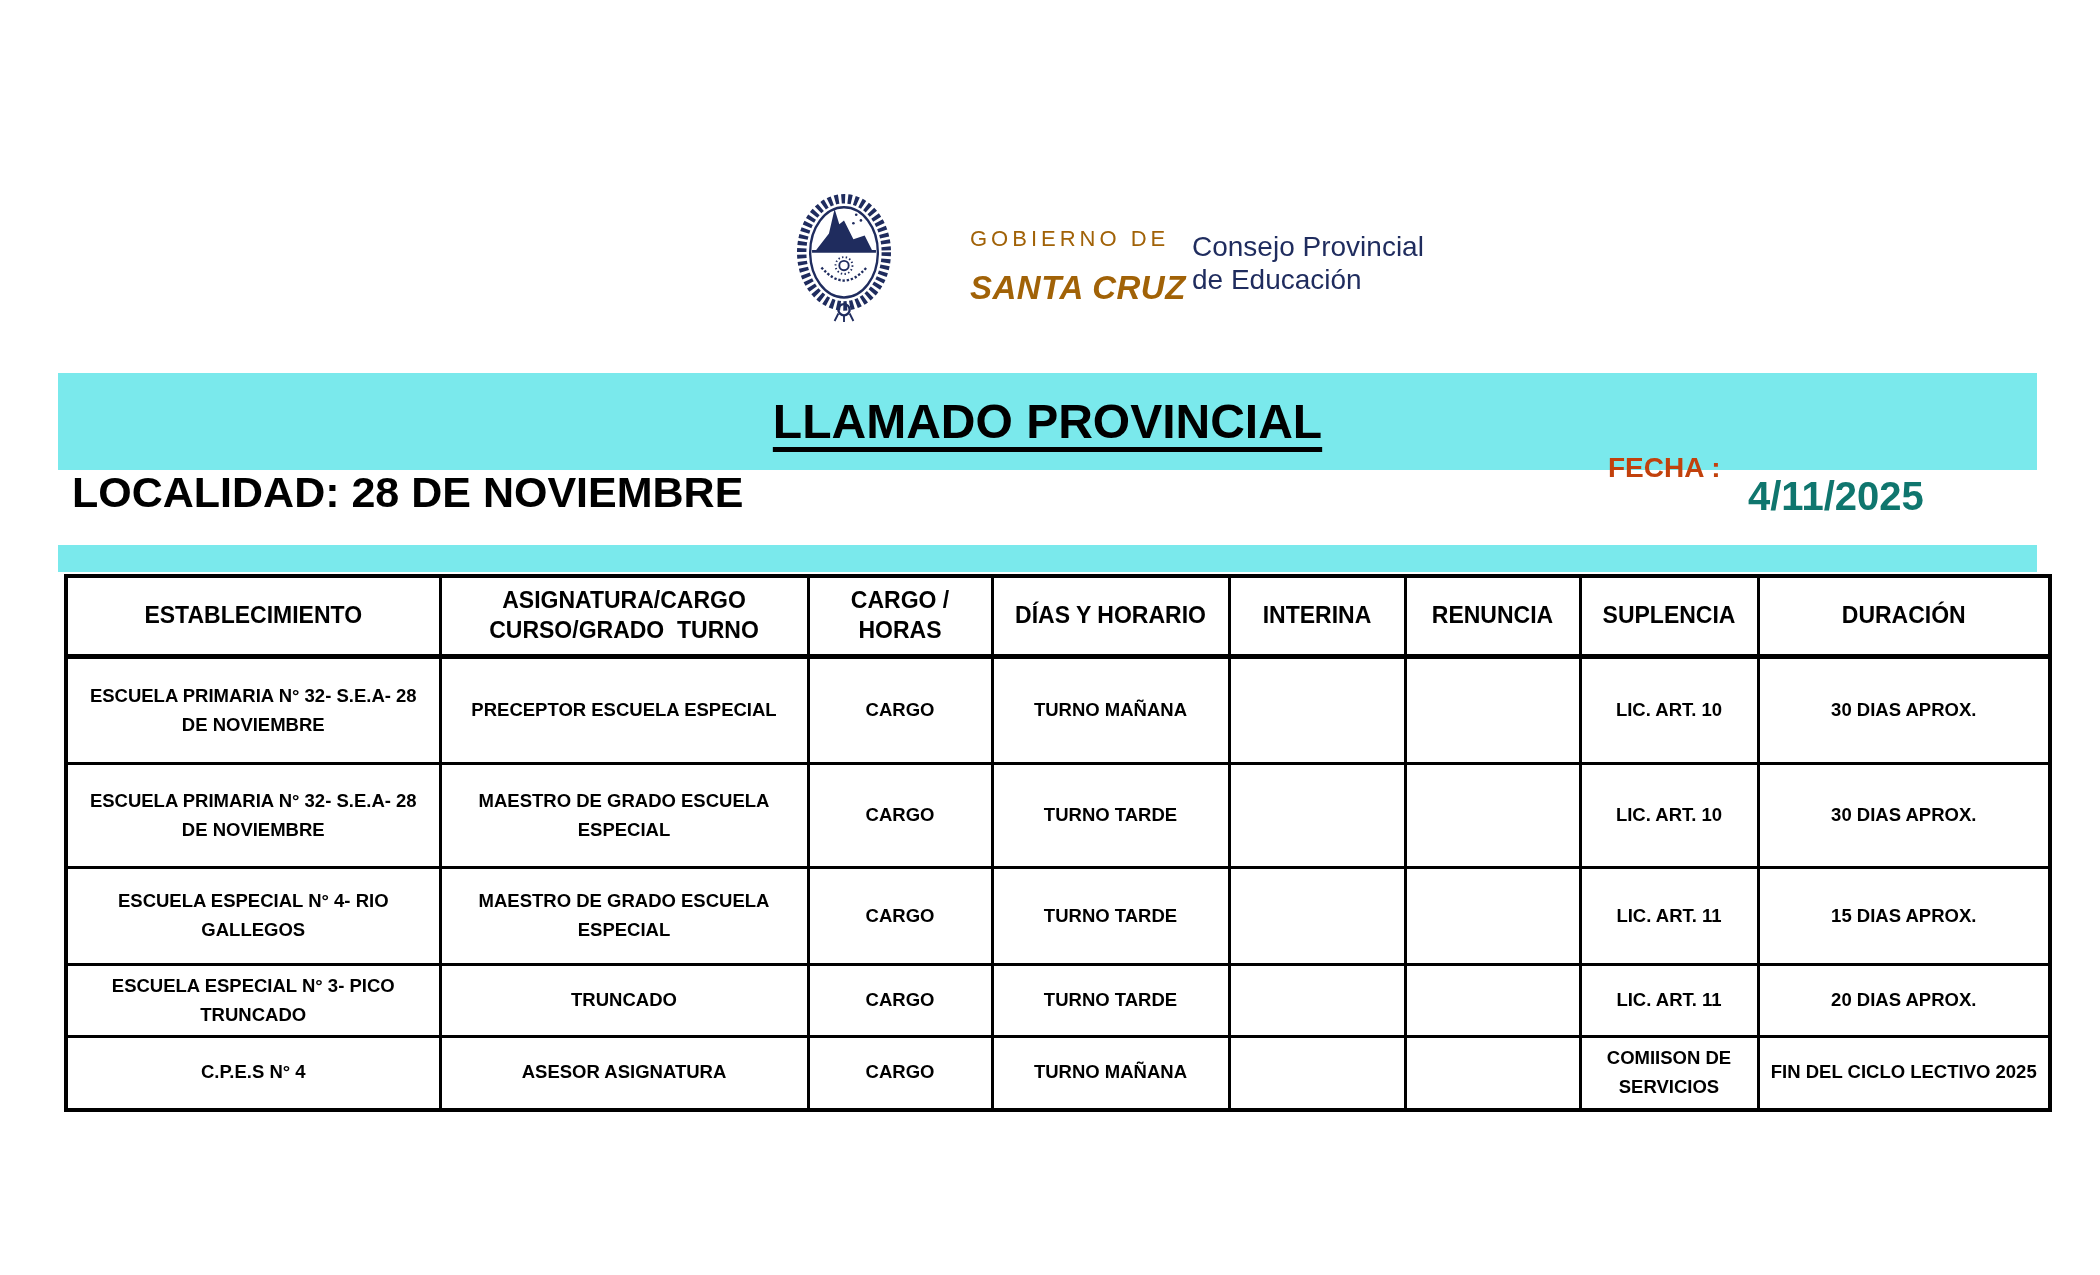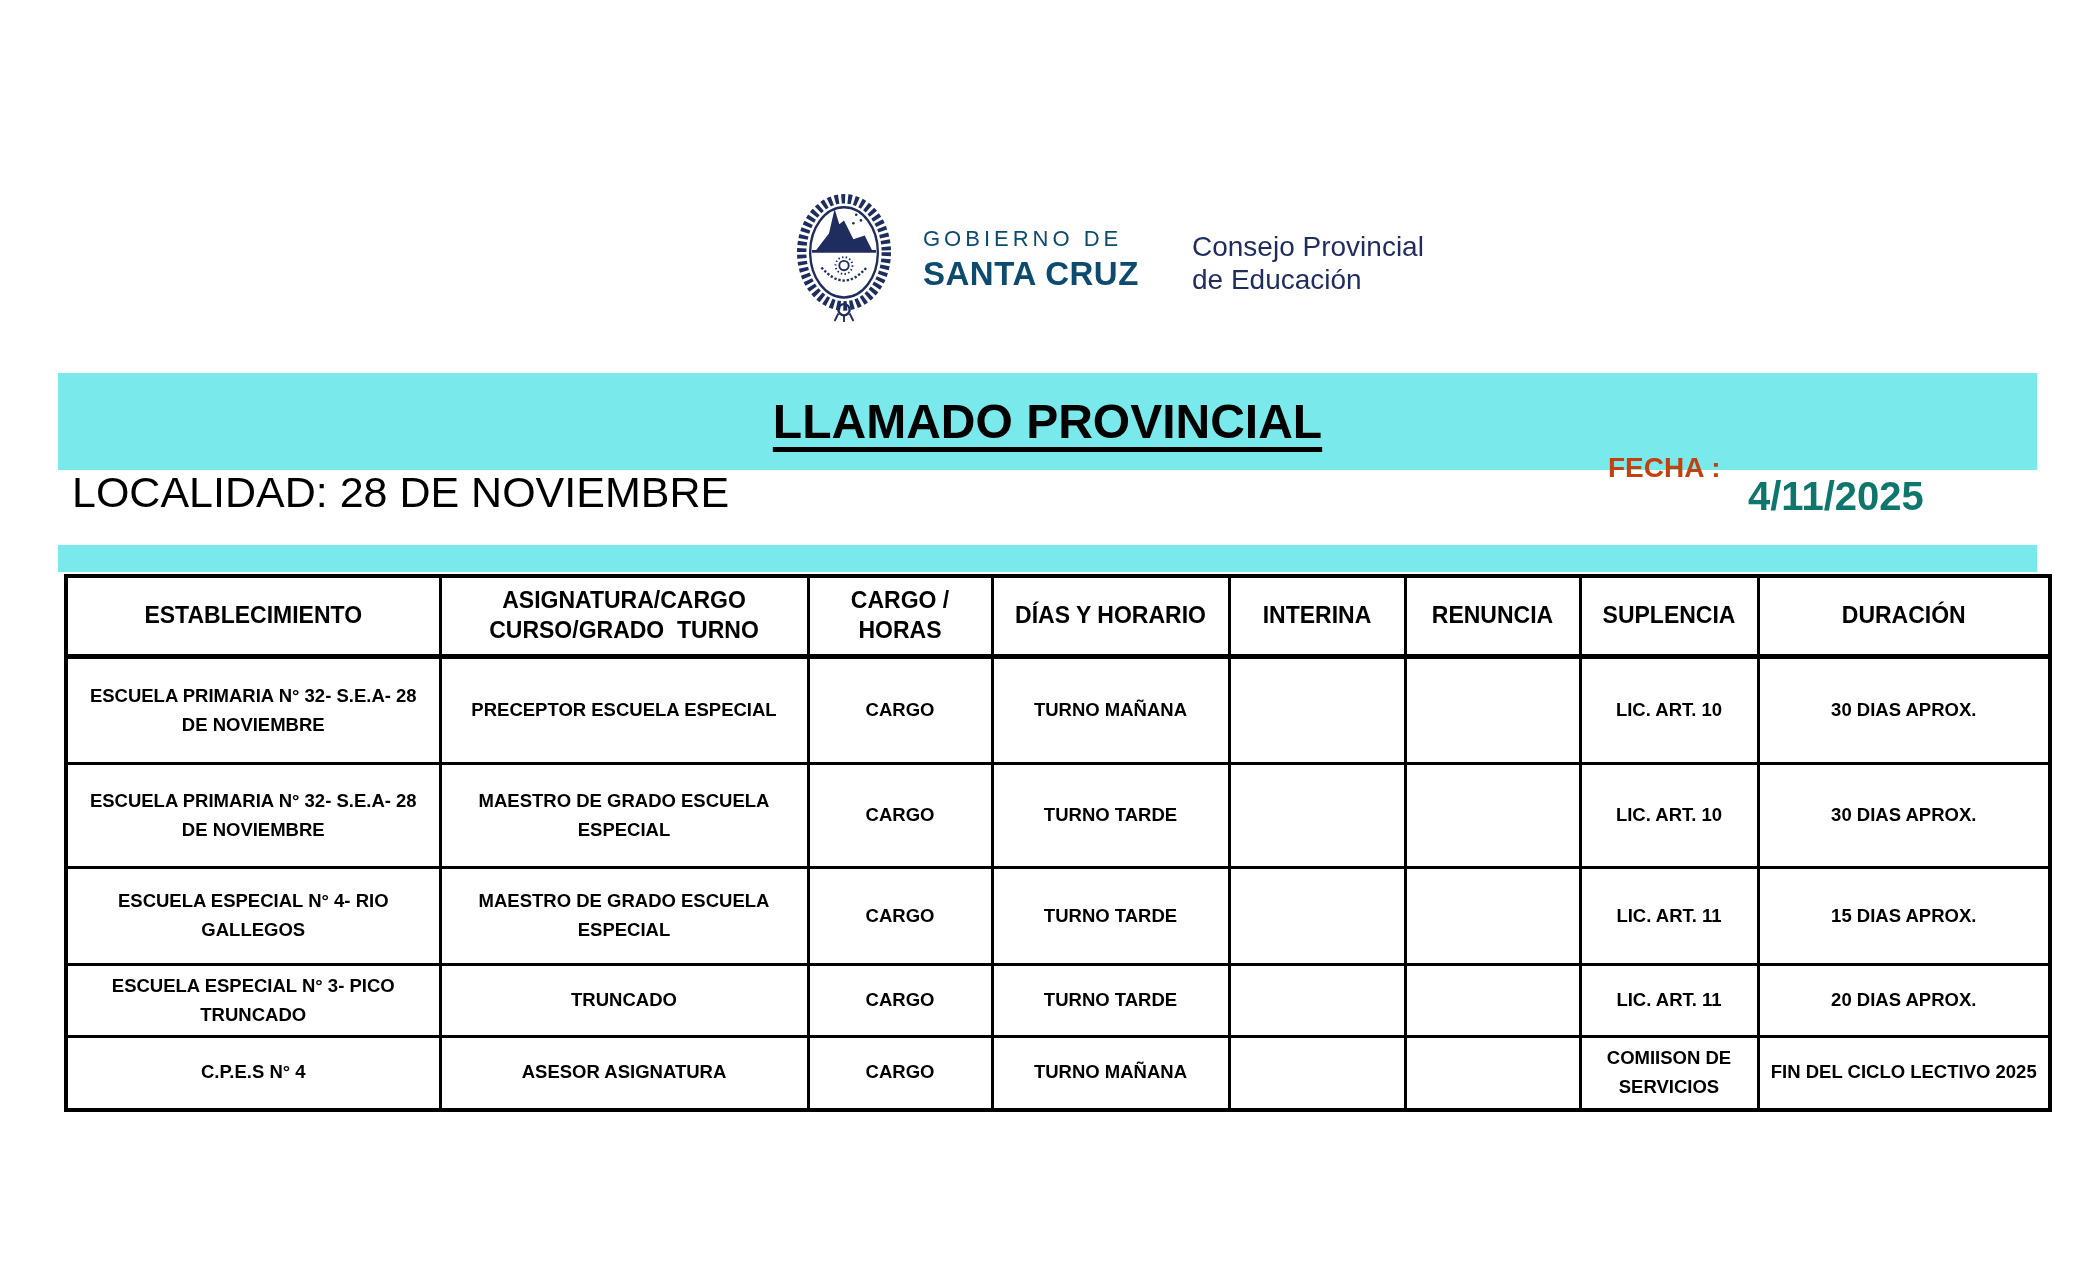--- a/index.html
+++ b/index.html
@@ -1,31 +1,31 @@
 <!DOCTYPE html>
 <html><head>
 <meta charset="utf-8">
 <style>
   html,body{margin:0;padding:0;background:#ffffff;}
   body{width:2100px;height:1275px;overflow:hidden;font-family:"Liberation Sans",sans-serif;}
   .page{position:relative;width:2100px;height:1275px;background:#fff;}
 
   
   .coat{position:absolute;left:797px;top:192px;}
-  .gov-text{position:absolute;left:923px;top:226px;color:#0c4a6e;}
+  .gov-text{position:absolute;left:970px;top:226px;color:#a16207;}
   .gov-line1{font-size:22px;letter-spacing:4px;font-weight:400;white-space:nowrap;}
-  .gov-line2{font-size:33px;font-weight:700;letter-spacing:.5px;margin-top:3px;white-space:nowrap;}
+  .gov-line2{font-size:33px;font-weight:700;letter-spacing:.5px;margin-top:17px;white-space:nowrap;font-style:italic;}
   .cpe-text{position:absolute;left:1192px;top:231px;color:#1F2C5E;font-size:28px;line-height:1.17;font-weight:400;white-space:nowrap;}
 
   
   .banner{position:absolute;left:58px;top:373px;width:1979px;height:97px;background:#7AE9EC;
           display:flex;align-items:center;justify-content:center;}
   .banner-title{font-size:48px;font-weight:700;color:#000;
           text-decoration:underline;text-decoration-thickness:5px;text-underline-offset:9px;white-space:nowrap;}
-  .localidad{position:absolute;left:72px;top:468px;font-size:43px;font-weight:400;color:#000;white-space:nowrap;}
+  .localidad{position:absolute;left:72px;top:468px;font-size:43px;font-weight:700;color:#000;white-space:nowrap;}
   .fecha-label{position:absolute;left:1577px;top:452px;width:165px;font-size:28px;font-weight:700;color:#c2410c;line-height:1.15;margin-left:31px;}
   .fecha-value{position:absolute;left:1748px;top:474px;font-size:40px;font-weight:700;color:#0f766e;white-space:nowrap;}
   .strip{position:absolute;left:58px;top:545px;width:1979px;height:27px;background:#7AE9EC;}
 
   
   table.calls{position:absolute;left:64px;top:574px;width:1984px;border-collapse:collapse;table-layout:fixed;
               border:4px solid #000;}
   table.calls th,table.calls td{border:3px solid #000;text-align:center;vertical-align:middle;
               color:#000;padding:2px 4px;overflow:hidden;}
   table.calls thead th{font-size:23px;font-weight:700;white-space:pre-wrap;line-height:1.3;height:72px;border-bottom:5px solid #000;}

